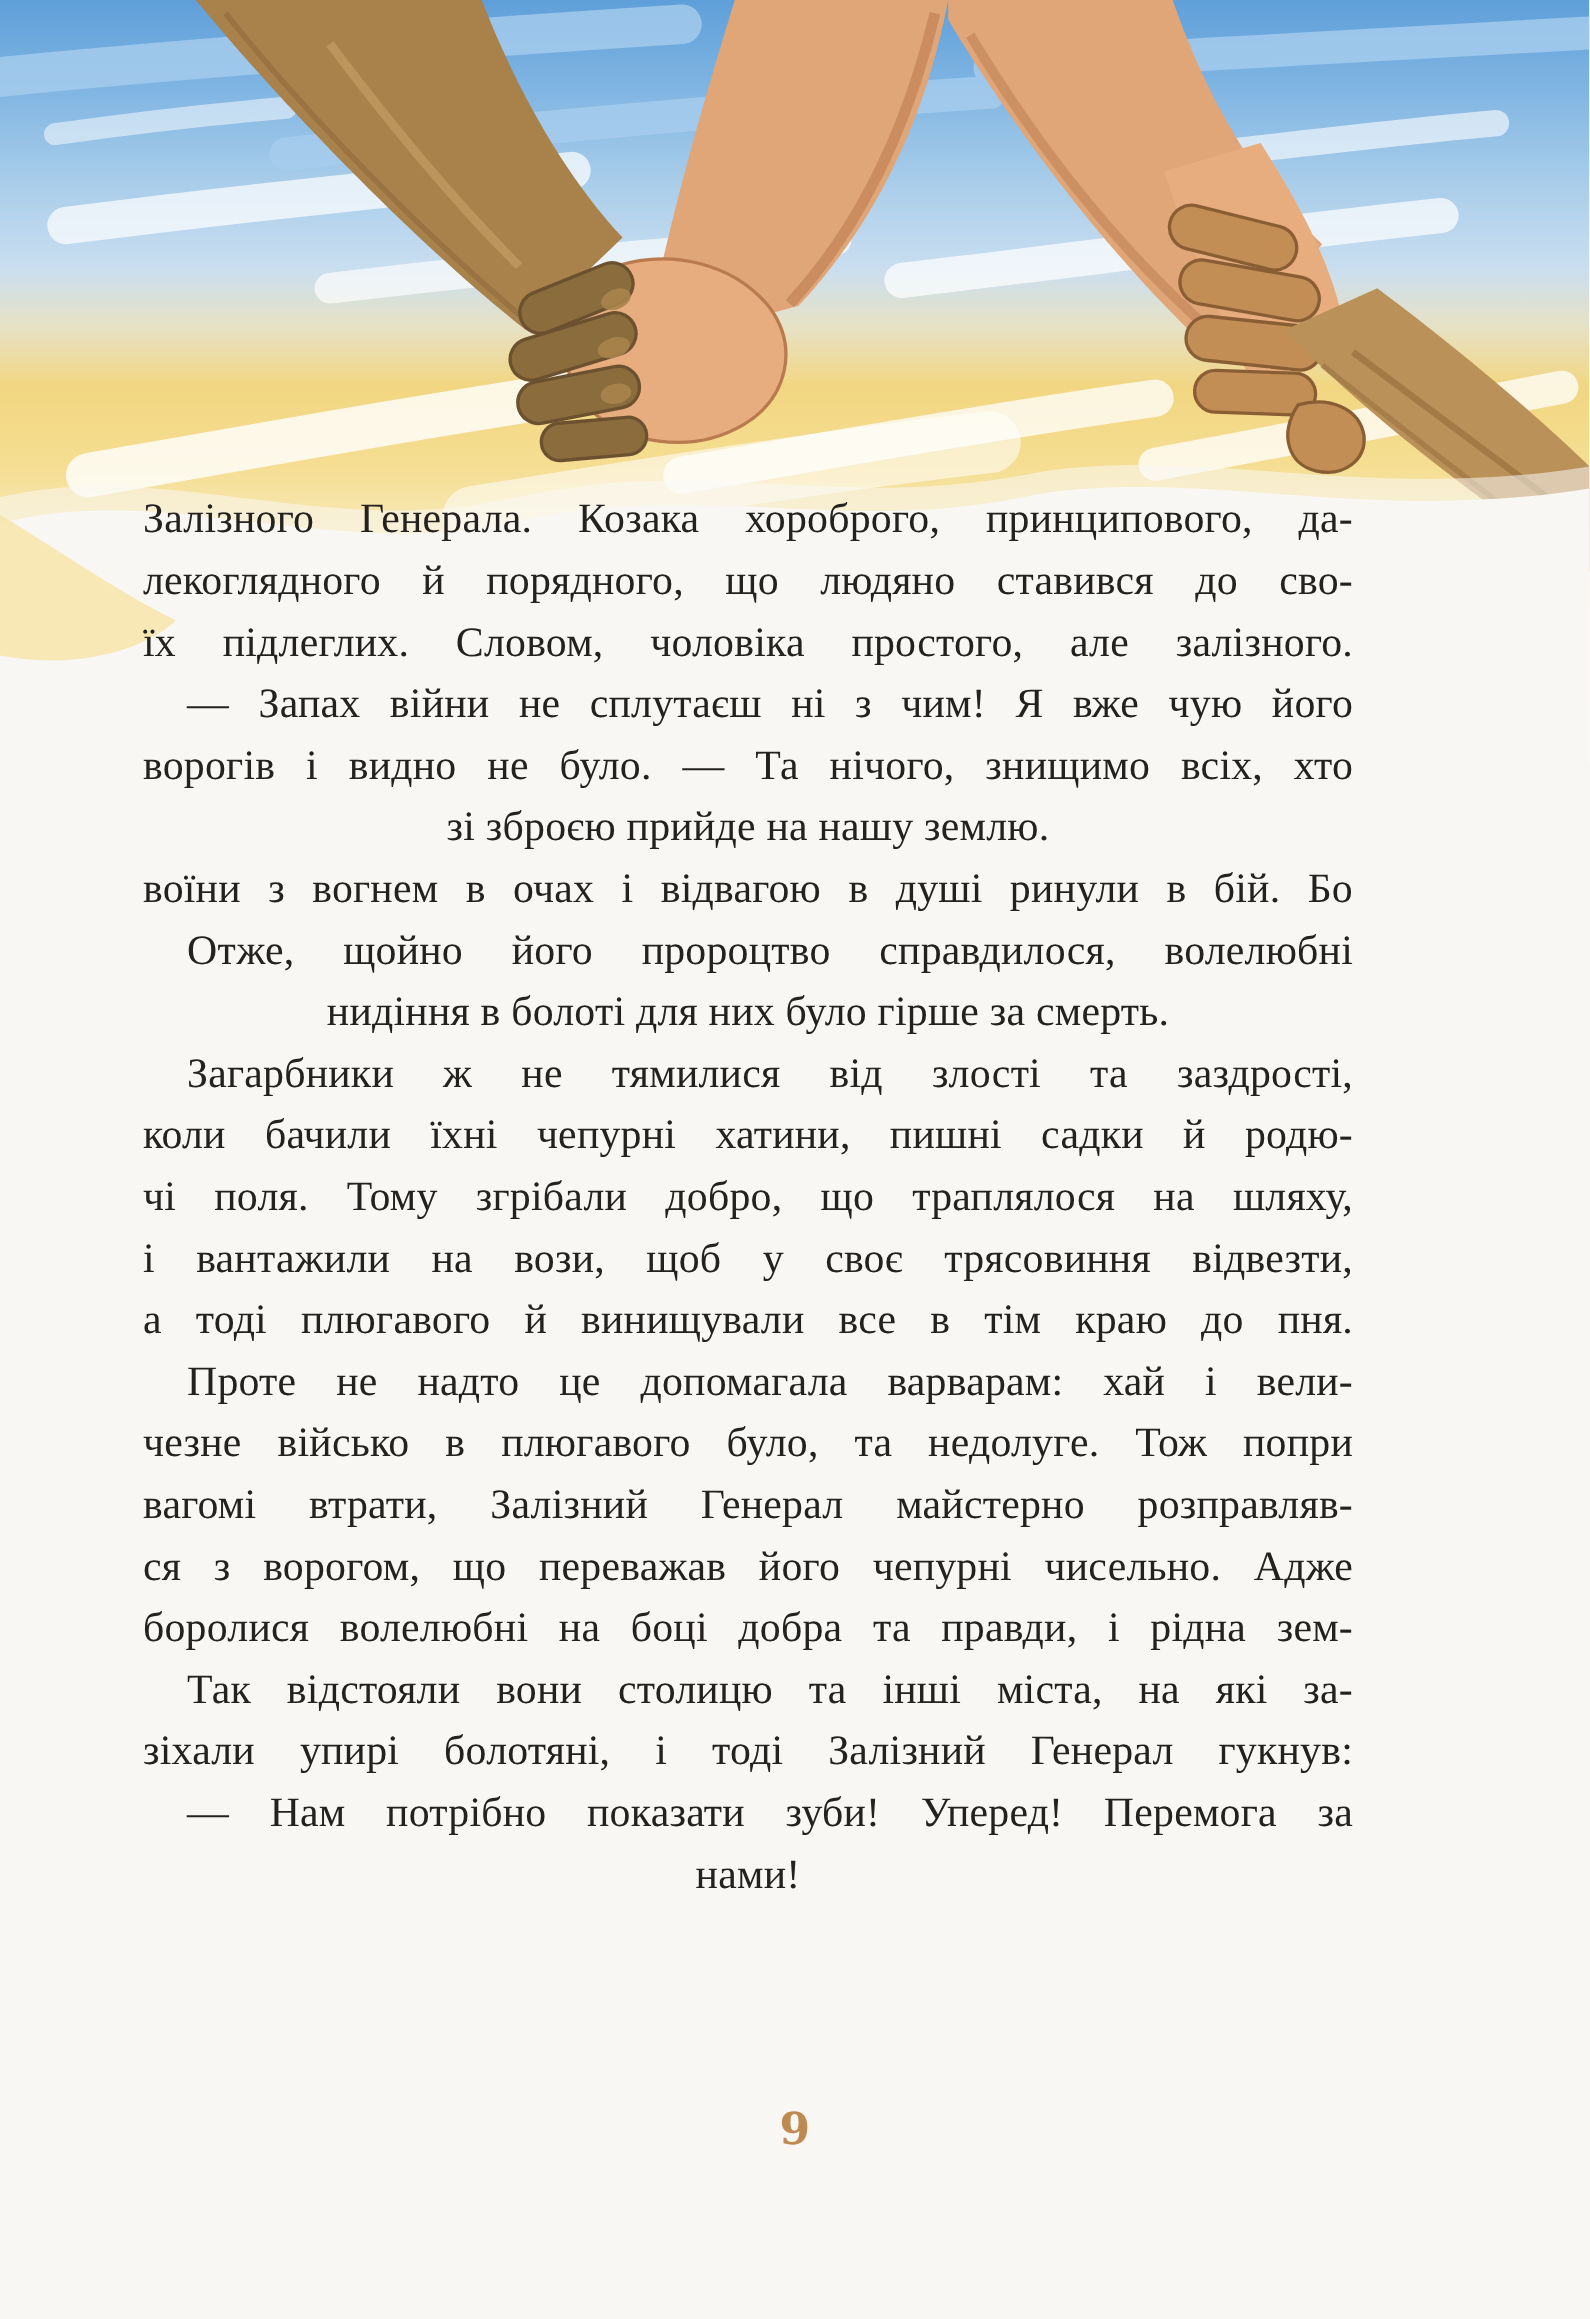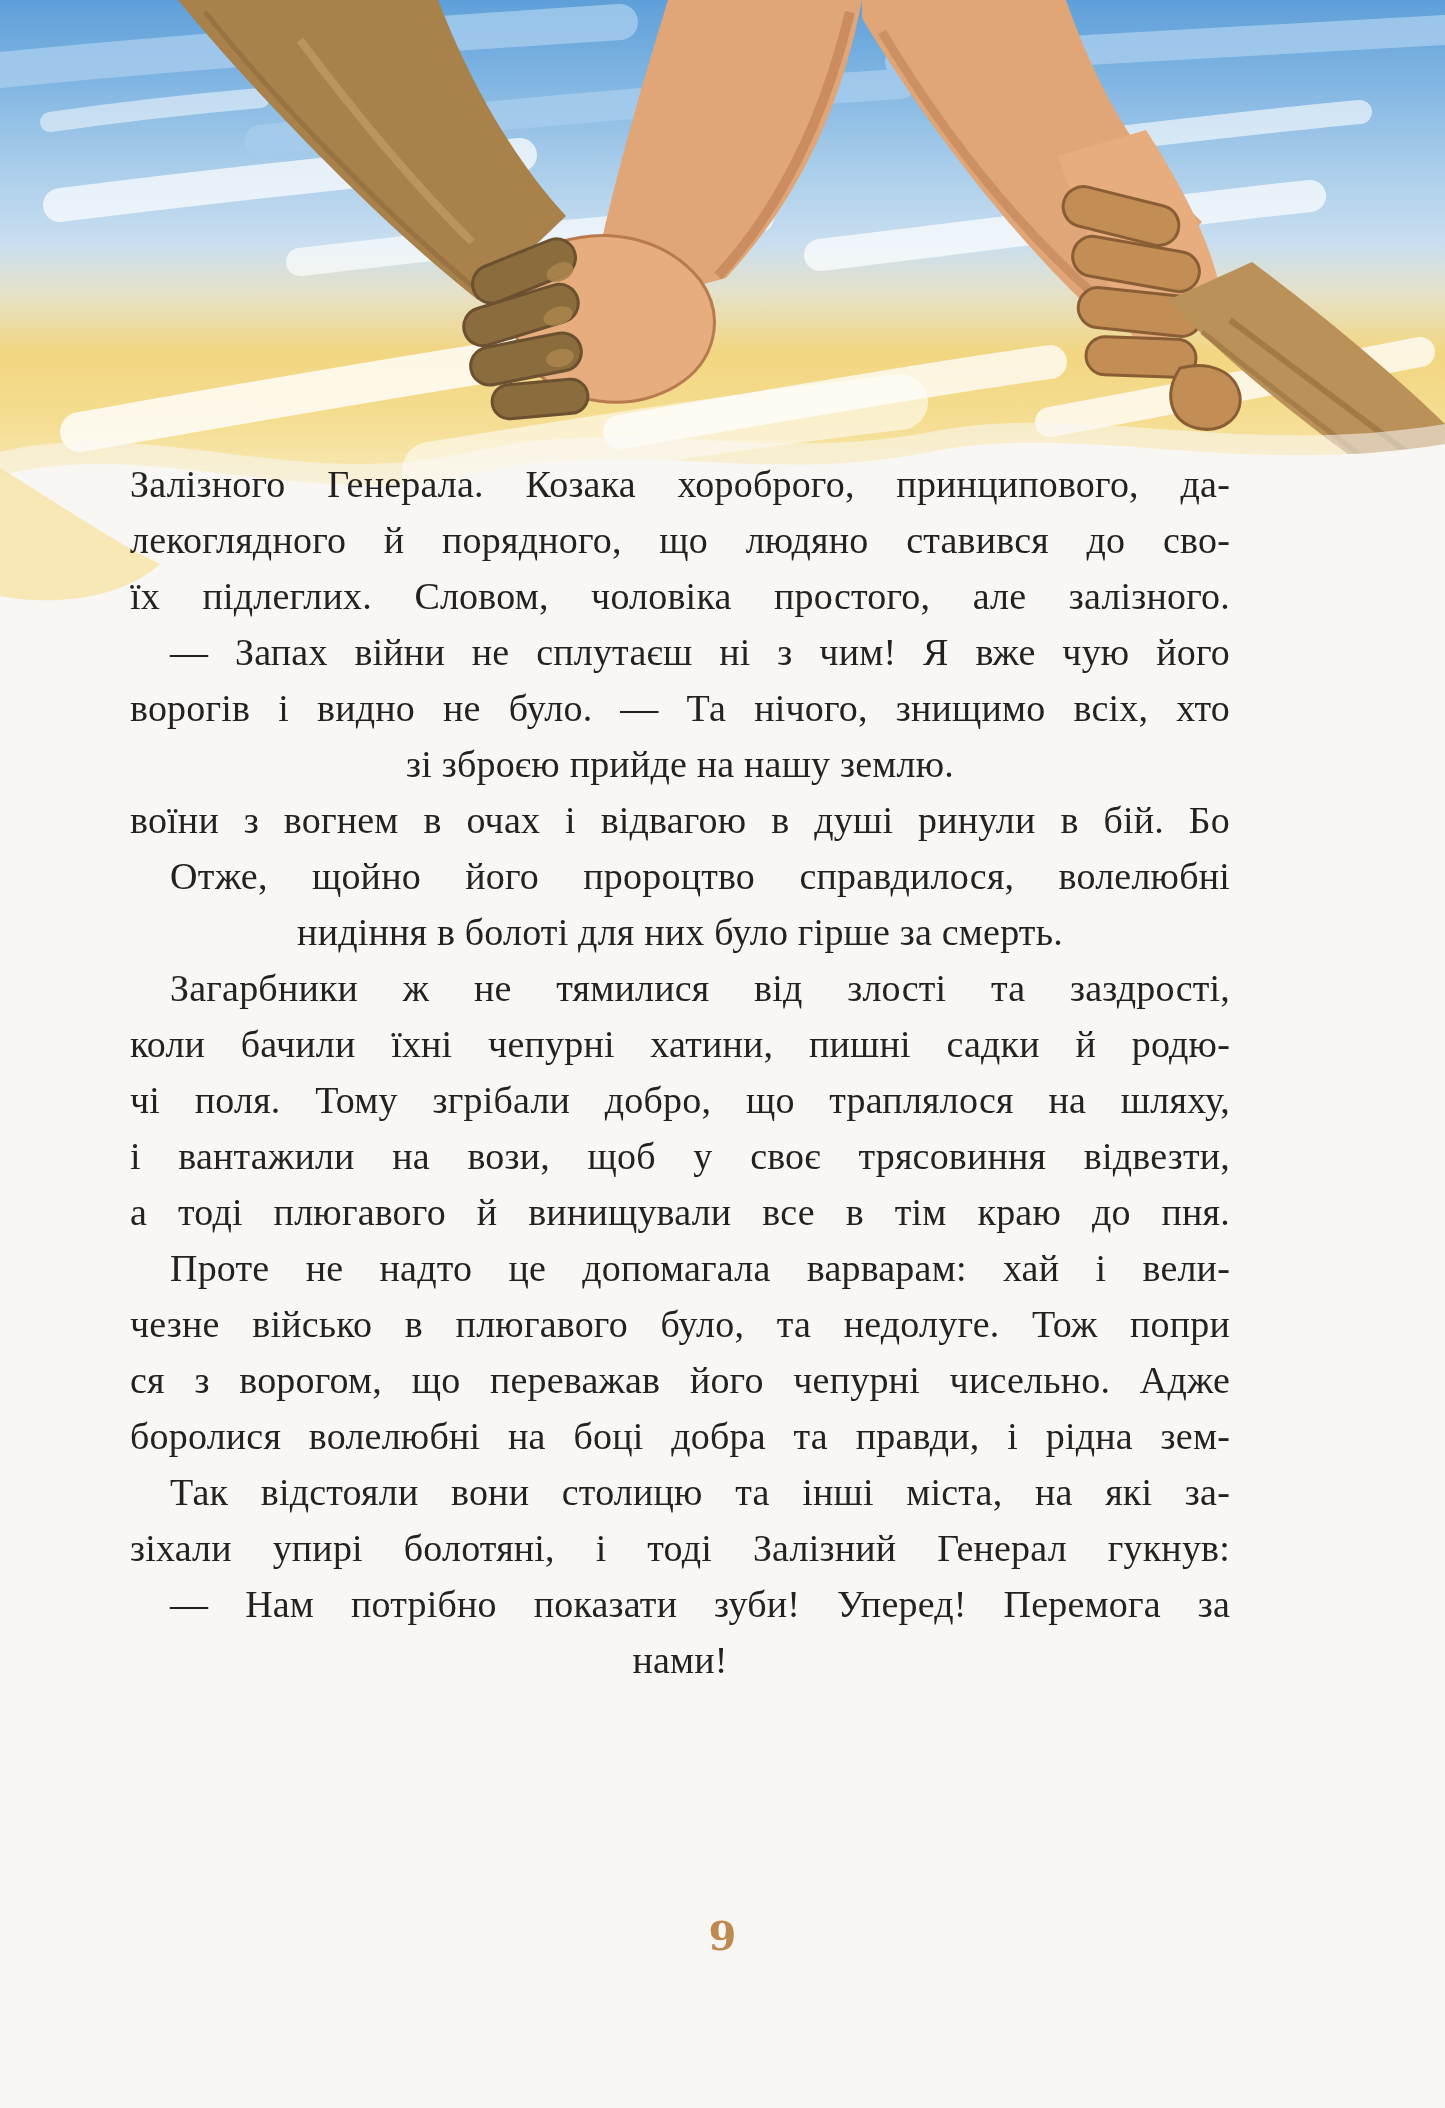--- a/index.html
+++ b/index.html
@@ -12,21 +12,21 @@
   .page {
     position: absolute; inset: 0;
     background: #f9f7f4;
   }
   .illustration {
     position: absolute; top: 0; left: 0;
     width: 1445px; height: 640px;
   }
   .story-text {
     position: absolute;
-    left: 130px; top: 456px;
+    left: 130px; top: 444px;
     width: 1100px;
     font-size: 38px;
     line-height: 56px;
     color: #242220;
     letter-spacing: 0.2px;
   }
   .story-text .line { text-align: center; white-space: nowrap; }
   .story-text .line.just {
     text-align: justify;
     text-align-last: justify;
@@ -148,20 +148,21 @@
       <div class="line just">воїни з вогнем в очах і відвагою в душі ринули в бій. Бо</div>
       <div class="line just indent">Отже, щойно його пророцтво справдилося, волелюбні</div>
       <div class="line">нидіння в болоті для них було гірше за смерть.</div>
       <div class="line just indent">Загарбники ж не тямилися від злості та заздрості,</div>
       <div class="line just">коли бачили їхні чепурні хатини, пишні садки й родю-</div>
       <div class="line just">чі поля. Тому згрібали добро, що траплялося на шляху,</div>
       <div class="line just">і вантажили на вози, щоб у своє трясовиння відвезти,</div>
       <div class="line just">а тоді плюгавого й винищували все в тім краю до пня.</div>
       <div class="line just indent">Проте не надто це допомагала варварам: хай і вели-</div>
       <div class="line just">чезне військо в плюгавого було, та недолуге. Тож попри</div>
+      <div class="line just">вагомі втрати, Залізний Генерал майстерно розправляв-</div>
       <div class="line just">ся з ворогом, що переважав його чепурні чисельно. Адже</div>
       <div class="line just">боролися волелюбні на боці добра та правди, і рідна зем-</div>
       <div class="line just indent">Так відстояли вони столицю та інші міста, на які за-</div>
       <div class="line just">зіхали упирі болотяні, і тоді Залізний Генерал гукнув:</div>
       <div class="line just indent">— Нам потрібно показати зуби! Уперед! Перемога за</div>
       <div class="line">нами!</div>
     </div>
 
   <div class="page-number">9</div>
 

